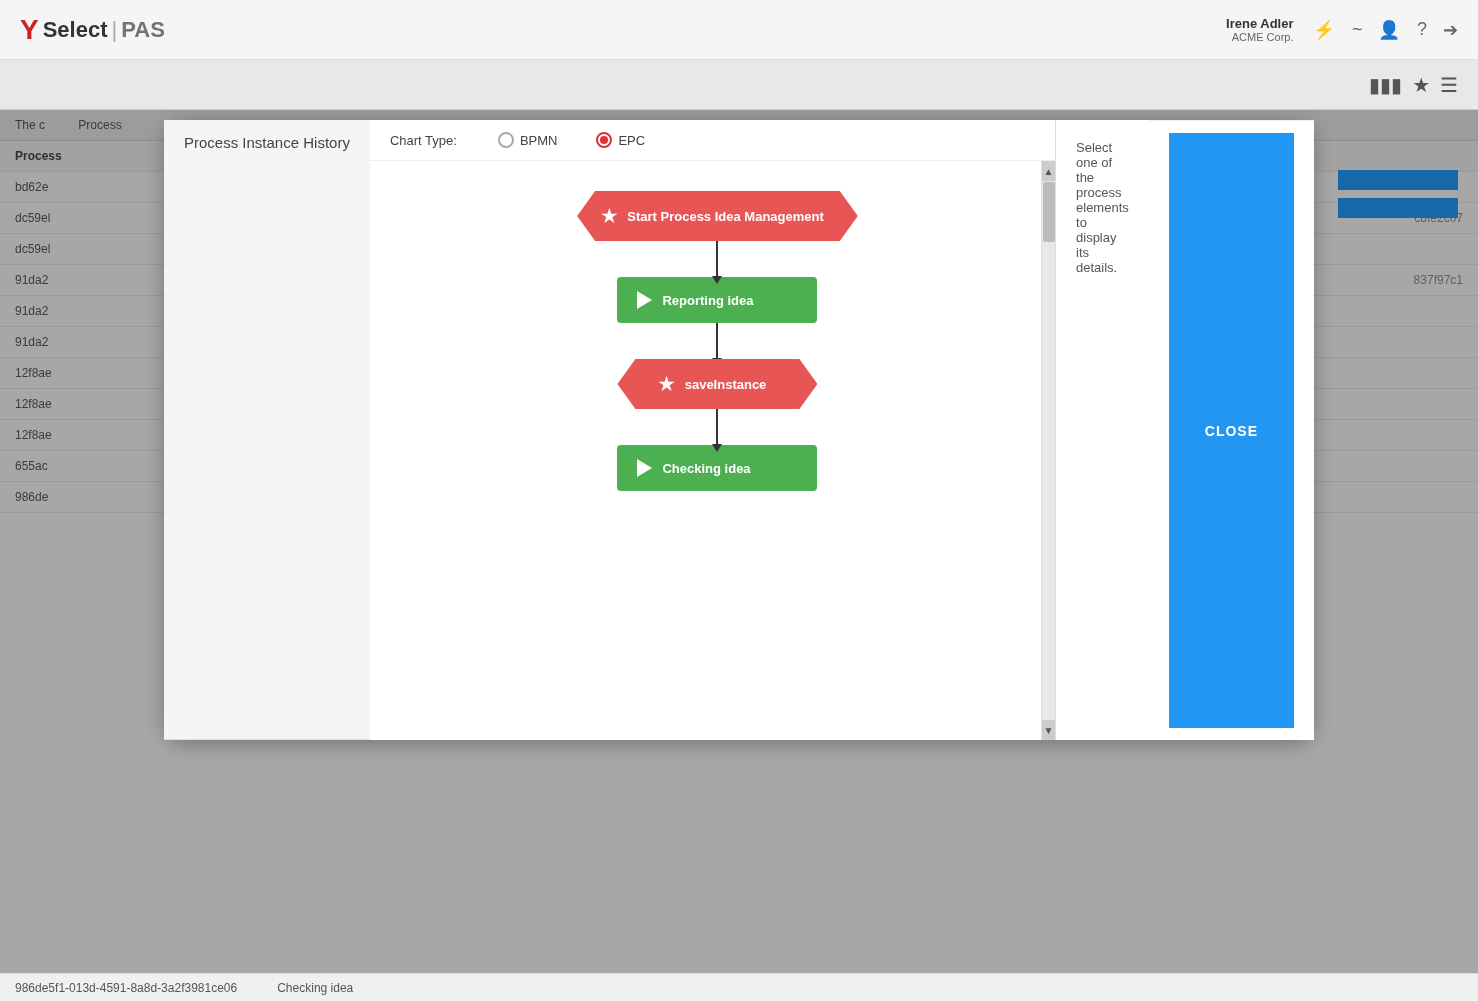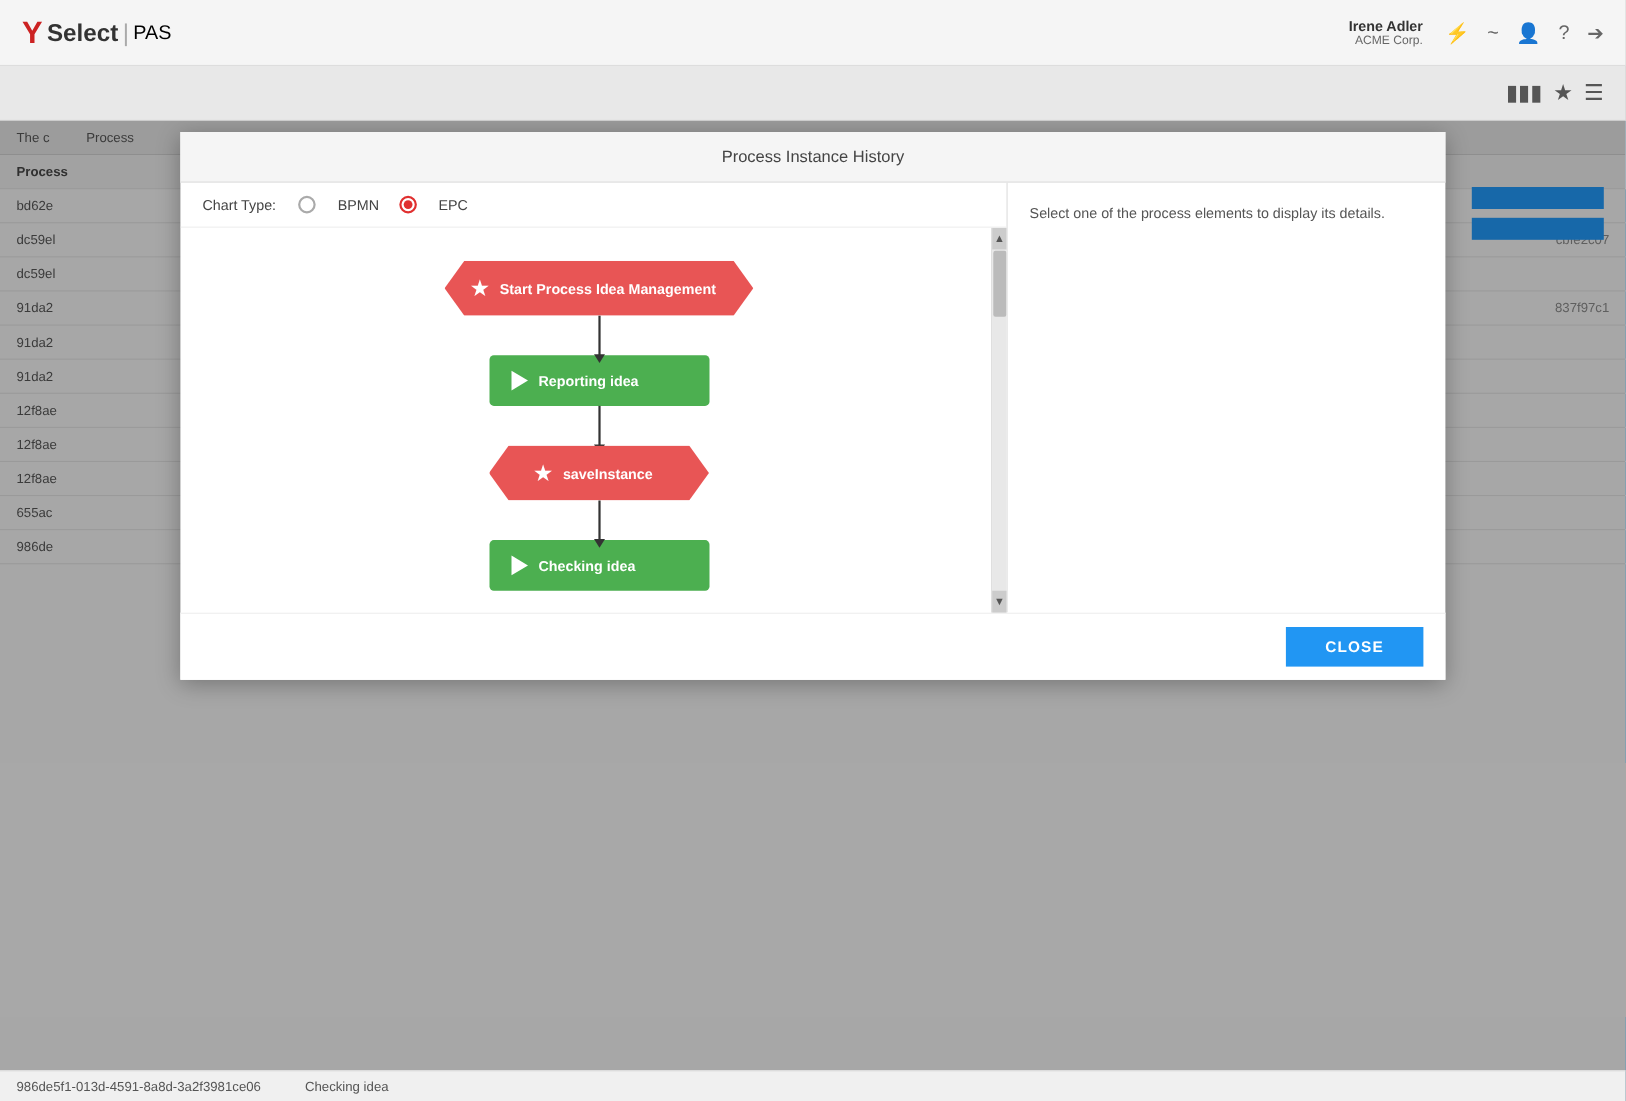--- a/index.html
+++ b/index.html
@@ -39,23 +39,23 @@
       font-size: 22px;
       font-weight: bold;
       color: #333;
     }
     .logo-sep {
       color: #aaa;
       font-size: 22px;
       margin: 0 4px;
     }
     .logo-pas {
-      color: #000000;
-      font-size: 18px;
-      font-weight: normal;
+      color: #737373;
+      font-size: 22px;
+      font-weight: bold;
     }
     .nav-right {
       display: flex;
       gap: 20px;
     }
     .user-info {
       text-align: right;
     }
     .user-name {
       font-size: 13px;
@@ -153,22 +153,22 @@
       padding-top: 10px;
     }
 
     
     .modal {
       background: white;
       width: 1150px;
       max-height: 720px;
       box-shadow: 0 4px 20px rgba(0,0,0,0.3);
       display: flex;
-      flex-direction: column;
       position: relative;
+      border-radius: 21px;
     }
     .modal-header {
       background: #f5f5f5;
       padding: 14px 20px;
       border-bottom: 1px solid #ddd;
       text-align: center;
       font-size: 15px;
       color: #444;
       font-weight: normal;
     }
@@ -197,22 +197,23 @@
       color: #444;
     }
     .radio-group {
       display: flex;
       align-items: center;
       gap: 18px;
     }
     .radio-option {
       display: flex;
       align-items: center;
-      gap: 20px;
-      cursor: pointer;
+      gap: 6px;
+      cursor: pointer;
+      margin-left: 21px;
     }
     .radio-circle {
       width: 16px;
       height: 16px;
       border-radius: 50%;
       border: 2px solid #aaa;
       display: flex;
       align-items: center;
       justify-content: center;
     }

